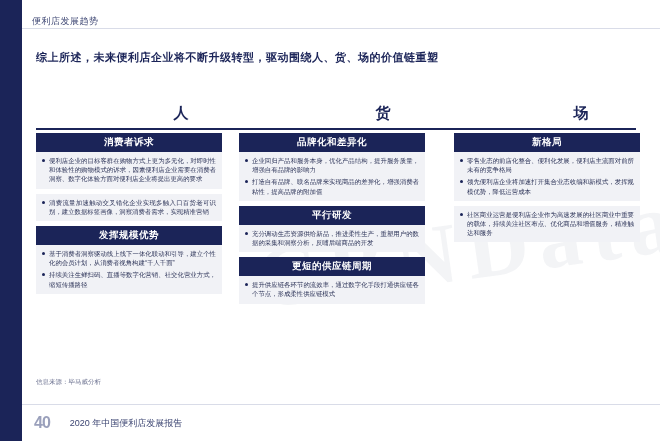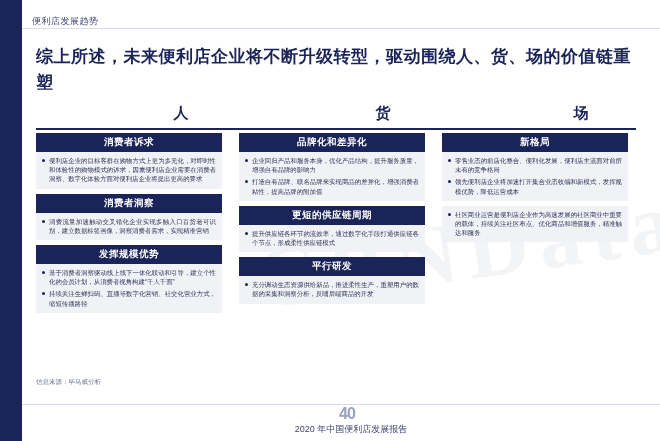--- a/index.html
+++ b/index.html
@@ -24,41 +24,41 @@
     position:absolute;left:22px;top:0;right:0;height:28px;
     border-bottom:1px solid #d9dce8;
     display:flex;align-items:flex-end;
   }
   .hdr-title{
     font-size:9px;color:#3c4572;margin-left:10px;letter-spacing:.5px;
   }
   
   .headline{
     position:absolute;left:36px;top:44px;width:600px;
-    font-size:17px;font-weight:bold;line-height:26px;color:#1b2458;
+    font-size:11px;font-weight:bold;line-height:26px;color:#1b2458;
     letter-spacing:.5px;
   }
   
   .colheads{
     position:absolute;left:36px;top:104px;width:600px;height:22px;
   }
   .colhead{
     position:absolute;top:0;font-size:15px;font-weight:bold;color:#1b2458;
     text-align:center;width:190px;
   }
   .ch1{left:50px;} .ch2{left:252px;} .ch3{left:450px;}
   .rule{
     position:absolute;left:36px;top:128px;width:600px;height:2px;background:#1b2458;
   }
   
   .cols{
     position:absolute;left:36px;top:133px;width:600px;height:236px;
   }
   .col{position:absolute;top:0;width:190px;}
-  .c1{left:0;} .c2{left:203px;} .c3{left:406px;}
+  .c1{left:0;} .c2{left:203px;} .c3{left:418px;}
   .card{
     position:relative;width:186px;margin-bottom:5px;
   }
   .card-title{
     background:#1b2458;color:#fff;font-size:9.5px;font-weight:bold;
     text-align:center;padding:3px 0 3px 0;letter-spacing:.5px;
   }
   .card-body{
     background:#f1f2f6;padding:4px 6px 5px 6px;
   }
@@ -71,21 +71,21 @@
     content:"";position:absolute;left:0;top:3px;
     width:3px;height:3px;background:#1b2458;border-radius:50%;
   }
   
   .source{
     position:absolute;left:36px;top:378px;font-size:6.5px;color:#6d7391;
   }
   
   .footer{
     position:absolute;left:22px;bottom:0;width:638px;height:36px;
-    border-top:1px solid #d9dce8;display:flex;align-items:center;flex-direction:column;
+    border-top:1px solid #d9dce8;display:flex;align-items:center;
   }
   .pagenum{
     font-size:16px;font-weight:bold;color:#9aa0bb;margin-left:12px;letter-spacing:-1px;
   }
   .foot-text{
     font-size:9px;color:#3c4572;margin-left:20px;
   }
   
   .watermark{
     position:absolute;left:255px;top:200px;font-size:86px;color:rgba(27,36,88,0.05);
@@ -118,21 +118,20 @@
   <div class="cols">
 
     <div class="col c1">
       <div class="card">
         <div class="card-title">消费者诉求</div>
         <div class="card-body">
           <div class="bullet">便利店企业的目标客群在购物方式上更为多元化，对即时性和体验性的购物模式的诉求，因素便利店企业需要在消费者洞察、数字化体验方面对便利店企业将提出更高的要求</div>
         </div>
       </div>
       <div class="card">
-        <div class="card-title">消费者洞察</div>
         <div class="card-body">
           <div class="bullet">消费流量加速触动交叉错化企业实现多触入口百货老可识别，建立数据标签画像，洞察消费者需求，实现精准营销</div>
         </div>
       </div>
       <div class="card">
         <div class="card-title">发挥规模优势</div>
         <div class="card-body">
           <div class="bullet">基于消费者洞察驱动线上线下一体化联动和引导，建立个性化的会员计划，从消费者视角构建“千人千面”</div>
           <div class="bullet">持续关注生鲜扫码、直播等数字化营销、社交化营业方式，缩短传播路径</div>
         </div>
@@ -141,29 +140,29 @@
 
     <div class="col c2">
       <div class="card">
         <div class="card-title">品牌化和差异化</div>
         <div class="card-body">
           <div class="bullet">企业回归产品和服务本身，优化产品结构，提升服务质量，增强自有品牌的影响力</div>
           <div class="bullet">打造自有品牌、联名品牌来实现商品的差异化，增强消费者粘性，提高品牌的附加值</div>
         </div>
       </div>
       <div class="card">
+        <div class="card-title">平行研发</div>
+        <div class="card-body">
+          <div class="bullet">充分调动生态资源供给新品，推进柔性生产，重塑用户的数据的采集和洞察分析，反哺后端商品的开发</div>
+        </div>
+      </div>
+      <div class="card">
         <div class="card-title">更短的供应链周期</div>
         <div class="card-body">
           <div class="bullet">提升供应链各环节的流效率，通过数字化手段打通供应链各个节点，形成柔性供应链模式</div>
-        </div>
-      </div>
-      <div class="card">
-        <div class="card-title">平行研发</div>
-        <div class="card-body">
-          <div class="bullet">充分调动生态资源供给新品，推进柔性生产，重塑用户的数据的采集和洞察分析，反哺后端商品的开发</div>
         </div>
       </div>
     </div>
 
     <div class="col c3">
       <div class="card">
         <div class="card-title">新格局</div>
         <div class="card-body">
           <div class="bullet">零售业态的前店化整合、便利化发展，便利店主流面对前所未有的竞争格局</div>
           <div class="bullet">领先便利店企业将加速打开集合业态收编和新模式，发挥规模优势，降低运营成本</div>

